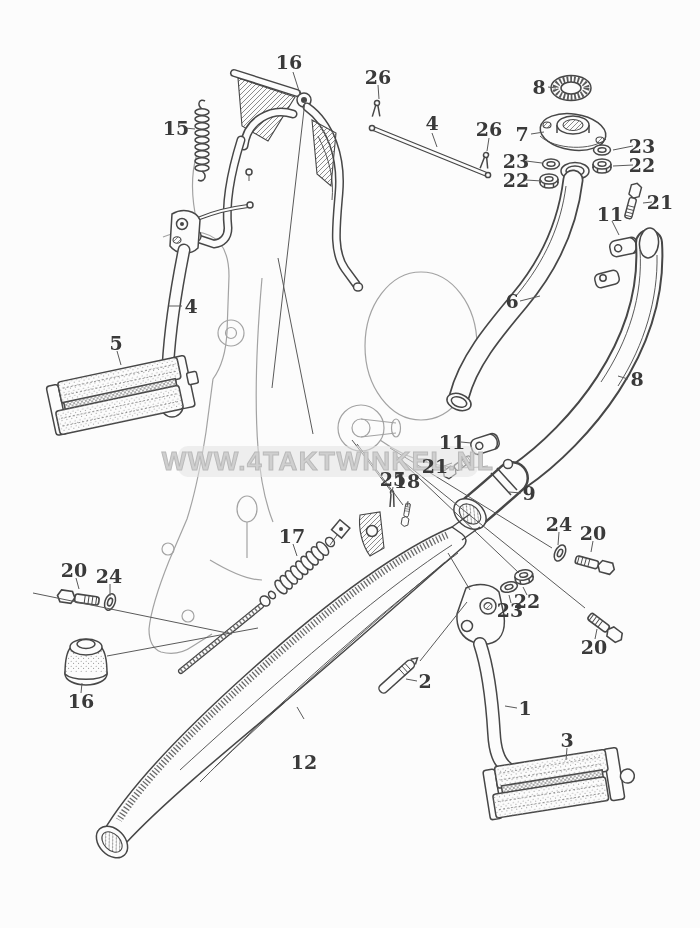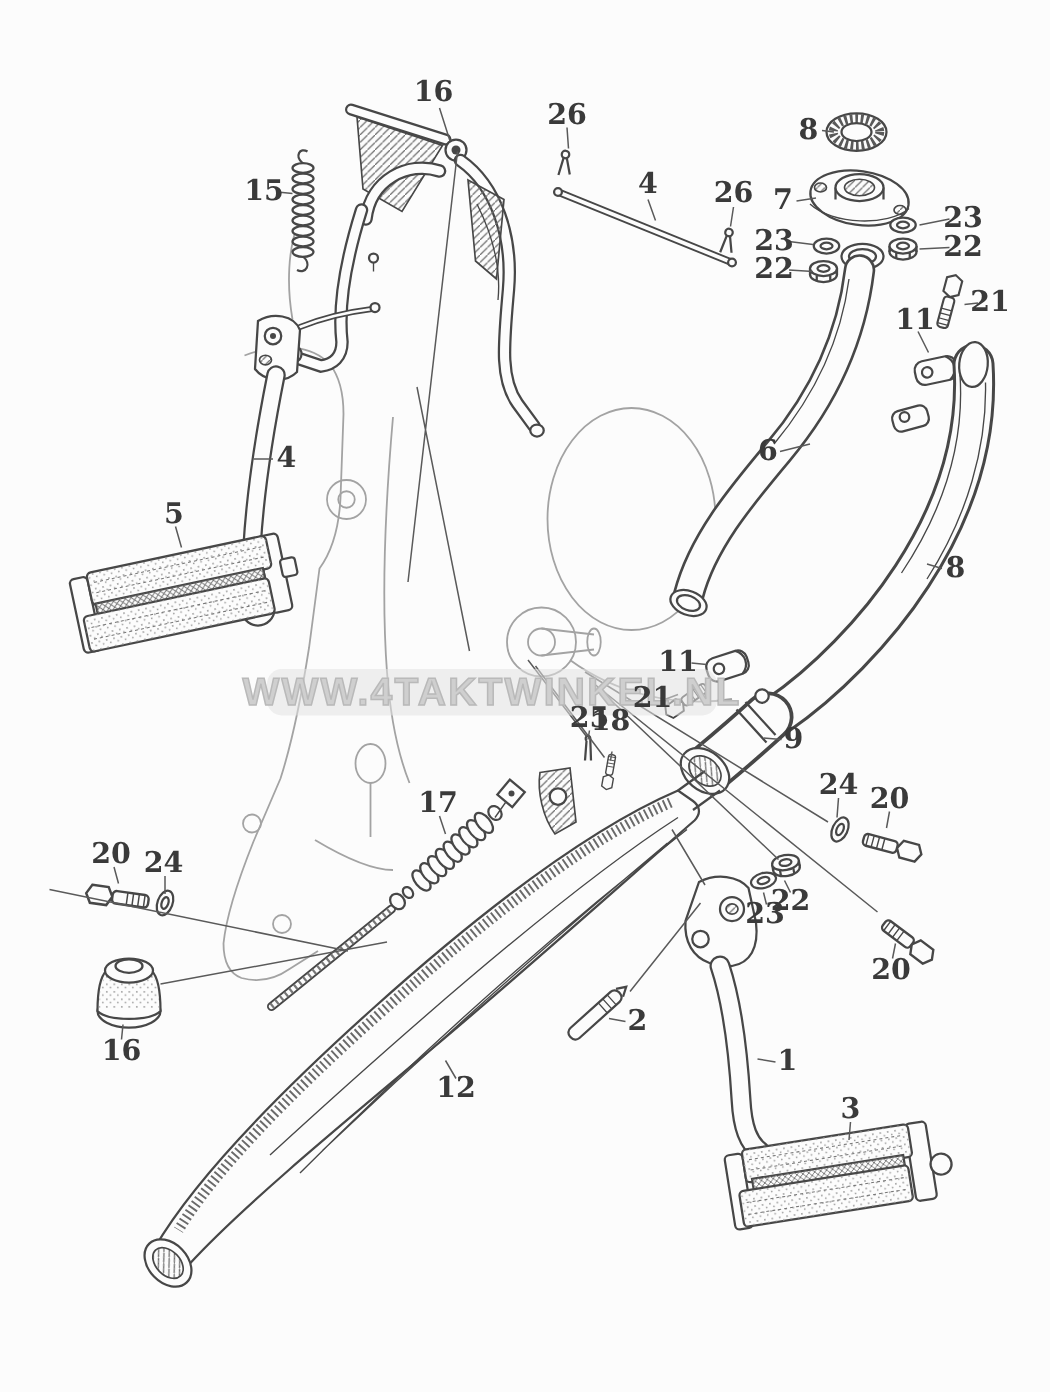--- a/index.html
+++ b/index.html
@@ -330,17 +330,17 @@
       <div class="part-label" style="left: 559px; top: 524px;">24</div>
       <div class="part-label" style="left: 593px; top: 533px;">20</div>
       <div class="part-label" style="left: 74px; top: 570px;">20</div>
       <div class="part-label" style="left: 109px; top: 576px;">24</div>
       <div class="part-label" style="left: 527px; top: 601px;">22</div>
       <div class="part-label" style="left: 510px; top: 610px;">23</div>
       <div class="part-label" style="left: 594px; top: 647px;">20</div>
       <div class="part-label" style="left: 425px; top: 681px;">2</div>
       <div class="part-label" style="left: 81px; top: 701px;">16</div>
       <div class="part-label" style="left: 525px; top: 708px;">1</div>
-      <div class="part-label" style="left: 304px; top: 726px;">12</div>
+      <div class="part-label" style="left: 304px; top: 762px;">12</div>
       <div class="part-label" style="left: 567px; top: 740px;">3</div>
     </div>
 
 </div>
 
 </body></html>

